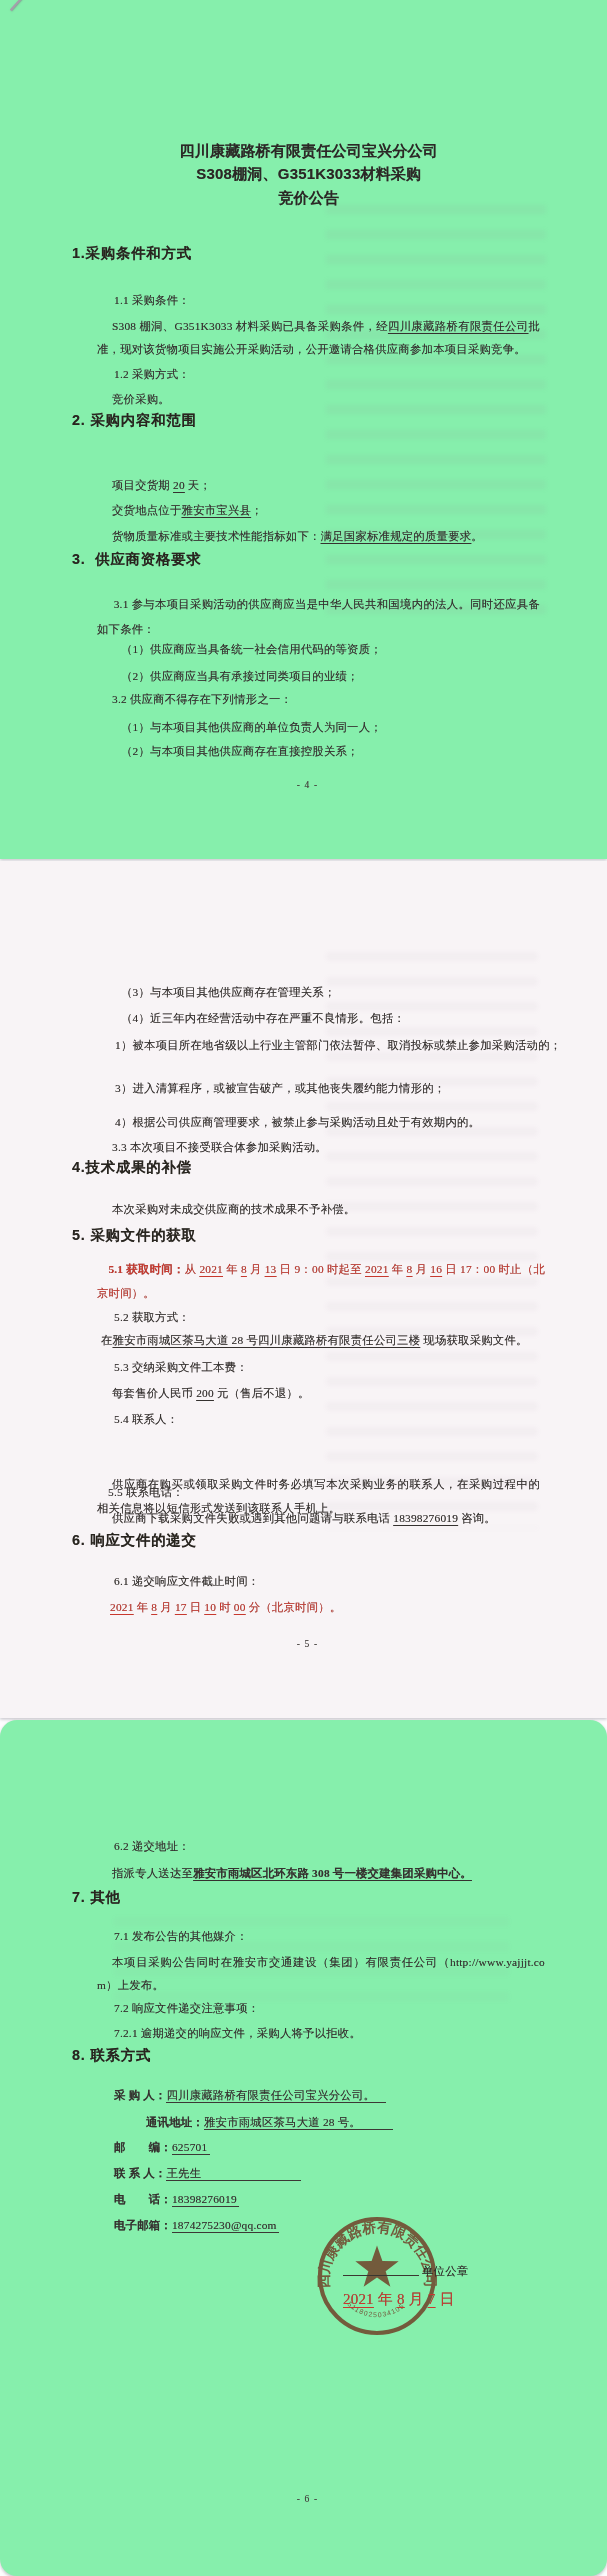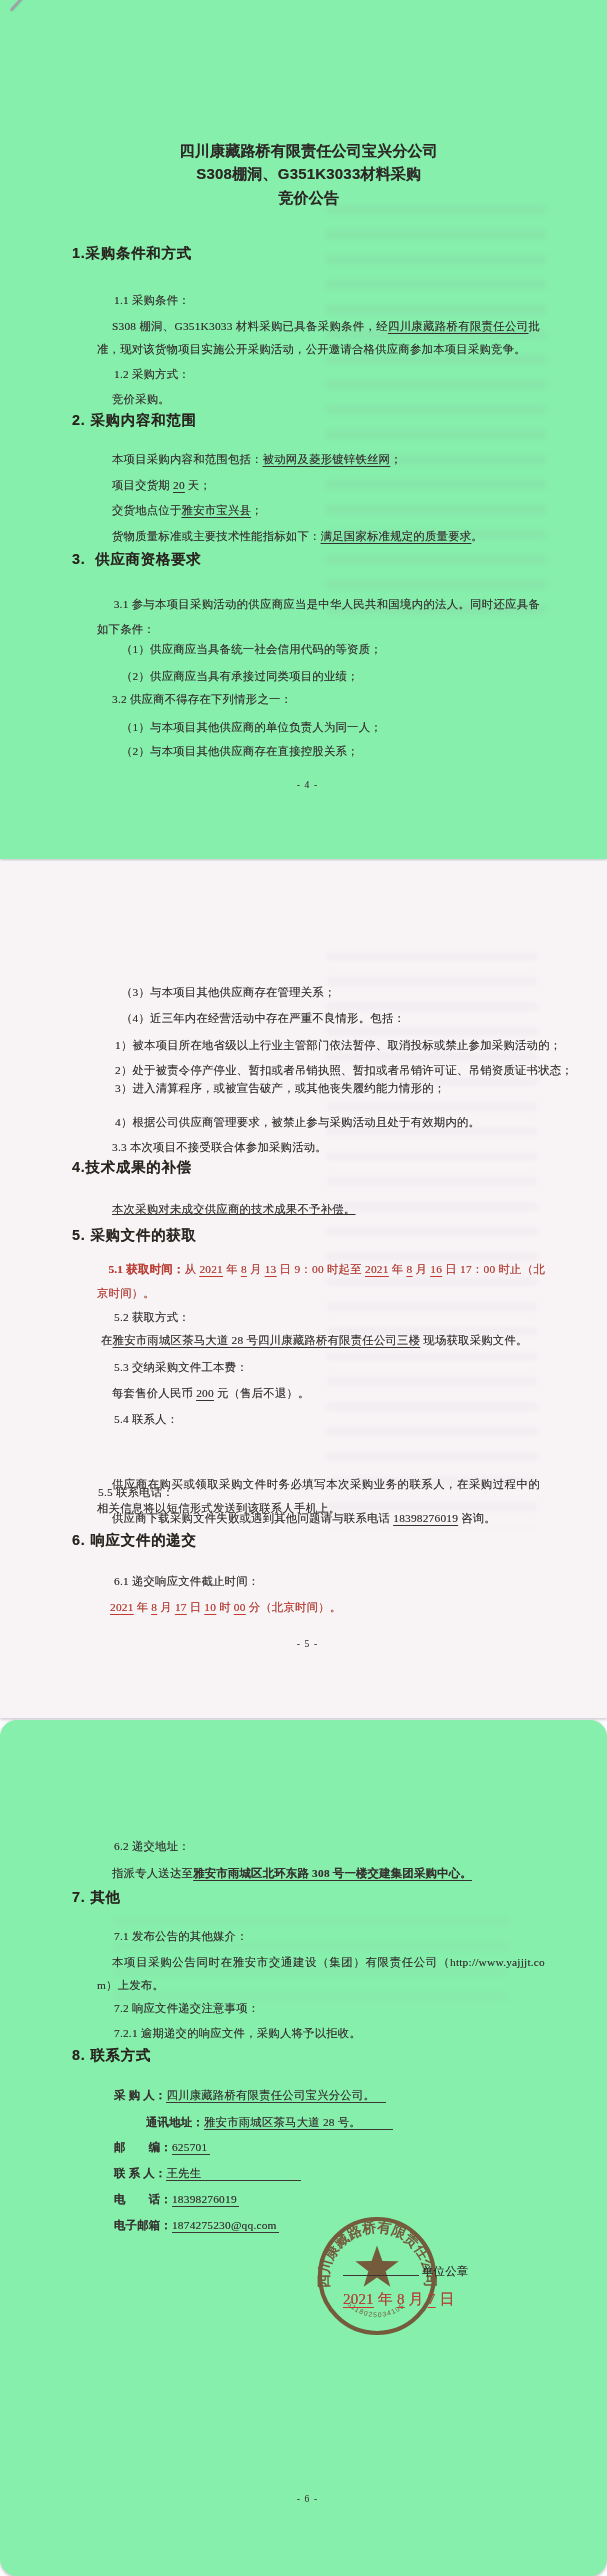--- a/index.html
+++ b/index.html
@@ -101,21 +101,20 @@
   <p class="t ttl" style="top:162px;">S308棚洞、G351K3033材料采购</p>
   <p class="t ttl" style="top:186px;">竞价公告</p>
 
   <p class="t hd" style="left:72px; top:243px;">1.采购条件和方式</p>
   <p class="t" style="left:114px; top:289px;">1.1 采购条件：</p>
   <p class="t wrapped" style="left:97px; top:315px; width:443px; text-indent:15px;"><span>S308 棚洞、G351K3033 材料采购已具备采购条件，经</span><span class="u">四川康藏路桥有限责任公司</span><span>批准，现对该货物项目实施公开采购活动，公开邀请合格供应商参加本项目采购竞争。</span></p>
   <p class="t" style="left:114px; top:363px;">1.2 采购方式：</p>
   <p class="t" style="left:112px; top:388px;">竞价采购。</p>
 
   <p class="t hd" style="left:72px; top:410px;">2. 采购内容和范围</p>
-  <p class="t" style="left:112px; top:448px;"><span>本项目采购内容和范围包括：</span><span class="u">被动网及菱形镀锌铁丝网</span><span>；</span></p>
   <p class="t" style="left:112px; top:474px;"><span>项目交货期 </span><span class="u">20</span><span> 天；</span></p>
   <p class="t" style="left:112px; top:499px;"><span>交货地点位于</span><span class="u">雅安市宝兴县</span><span>；</span></p>
   <p class="t" style="left:112px; top:525px;"><span>货物质量标准或主要技术性能指标如下：</span><span class="u">满足国家标准规定的质量要求</span><span>。</span></p>
 
   <p class="t hd" style="left:72px; top:549px;">3.  供应商资格要求</p>
   <p class="t wrapped" style="left:97px; top:592px; width:443px; text-indent:16.7px; line-height:25px;">3.1 参与本项目采购活动的供应商应当是中华人民共和国境内的法人。同时还应具备如下条件：</p>
   <p class="t" style="left:121px; top:638px;">（1）供应商应当具备统一社会信用代码的等资质；</p>
   <p class="t" style="left:121px; top:665px;">（2）供应商应当具有承接过同类项目的业绩；</p>
   <p class="t" style="left:112px; top:688px;">3.2 供应商不得存在下列情形之一：</p>
   <p class="t" style="left:121px; top:716px;">（1）与本项目其他供应商的单位负责人为同一人；</p>
@@ -123,37 +122,36 @@
 
   <p class="t ftr" style="top:774px;">- 4 -</p>
 </section>
 
 <section class="page" id="page-2">
   <div class="ghost" style="left:326px; top:91px; width:212px; height:577px; opacity:.65;"></div>
 
   <p class="t" style="left:121px; top:120px;">（3）与本项目其他供应商存在管理关系；</p>
   <p class="t" style="left:121px; top:146px;">（4）近三年内在经营活动中存在严重不良情形。包括：</p>
   <p class="t" style="left:115px; top:173px;">1）被本项目所在地省级以上行业主管部门依法暂停、取消投标或禁止参加采购活动的；</p>
-  <p class="t" style="left:115px; top:198px;">2）处于被责令停产停业、暂扣或者吊销执照、暂扣或者吊销许可证、吊销资质证书状态；</p>
   <p class="t" style="left:115px; top:216px;">3）进入清算程序，或被宣告破产，或其他丧失履约能力情形的；</p>
   <p class="t" style="left:115px; top:250px;">4）根据公司供应商管理要求，被禁止参与采购活动且处于有效期内的。</p>
   <p class="t" style="left:112px; top:275px;">3.3 本次项目不接受联合体参加采购活动。</p>
 
   <p class="t hd" style="left:72px; top:296px;">4.技术成果的补偿</p>
-  <p class="t" style="left:112px; top:337px;text-decoration:underline;">本次采购对未成交供应商的技术成果不予补偿。</p>
+  <p class="t" style="left:112px; top:337px;">本次采购对未成交供应商的技术成果不予补偿。</p>
 
   <p class="t hd" style="left:72px; top:364px;">5. 采购文件的获取</p>
   <p class="t red wrapped" style="left:97px; top:396px; width:448px; text-indent:11.4px; line-height:24px;"><span class="b">5.1 获取时间：</span><span>从 </span><span class="u">2021</span><span> 年 </span><span class="u">8</span><span> 月 </span><span class="u">13</span><span> 日 9：00 时起至 </span><span class="u">2021</span><span> 年 </span><span class="u">8</span><span> 月 </span><span class="u">16</span><span> 日 17：00 时止（北京时间）。</span></p>
   <p class="t" style="left:114px; top:445px;">5.2 获取方式：</p>
   <p class="t" style="left:101px; top:468px;"><span>在</span><span class="u">雅安市雨城区茶马大道 28 号四川康藏路桥有限责任公司三楼</span><span> 现场获取采购文件。</span></p>
   <p class="t" style="left:114px; top:495px;">5.3 交纳采购文件工本费：</p>
   <p class="t" style="left:112px; top:521px;"><span>每套售价人民币 </span><span class="u">200</span><span> 元（售后不退）。</span></p>
   <p class="t" style="left:114px; top:547px;">5.4 联系人：</p>
   <p class="t wrapped" style="left:97px; top:574px; width:443px; text-indent:15px; line-height:23.5px;margin-top:38px;">供应商在购买或领取采购文件时务必填写本次采购业务的联系人，在采购过程中的相关信息将以短信形式发送到该联系人手机上。</p>
-  <p class="t" style="left:98px; top:620px;">5.5 联系电话：</p>
+  <p class="t" style="left:108px; top:620px;">5.5 联系电话：</p>
   <p class="t" style="left:112px; top:646px;"><span>供应商下载采购文件失败或遇到其他问题请与联系电话 </span><span class="u">18398276019</span><span> 咨询。</span></p>
 
   <p class="t hd" style="left:72px; top:669px;">6. 响应文件的递交</p>
   <p class="t" style="left:114px; top:709px;">6.1 递交响应文件截止时间：</p>
   <p class="t red" style="left:110px; top:735px;"><span class="u">2021</span><span> 年 </span><span class="u">8</span><span> 月 </span><span class="u">17</span><span> 日 </span><span class="u">10</span><span> 时 </span><span class="u">00</span><span> 分（北京时间）。</span></p>
 
   <p class="t ftr" style="top:772px;">- 5 -</p>
 </section>
 
 <section class="page" id="page-3">

